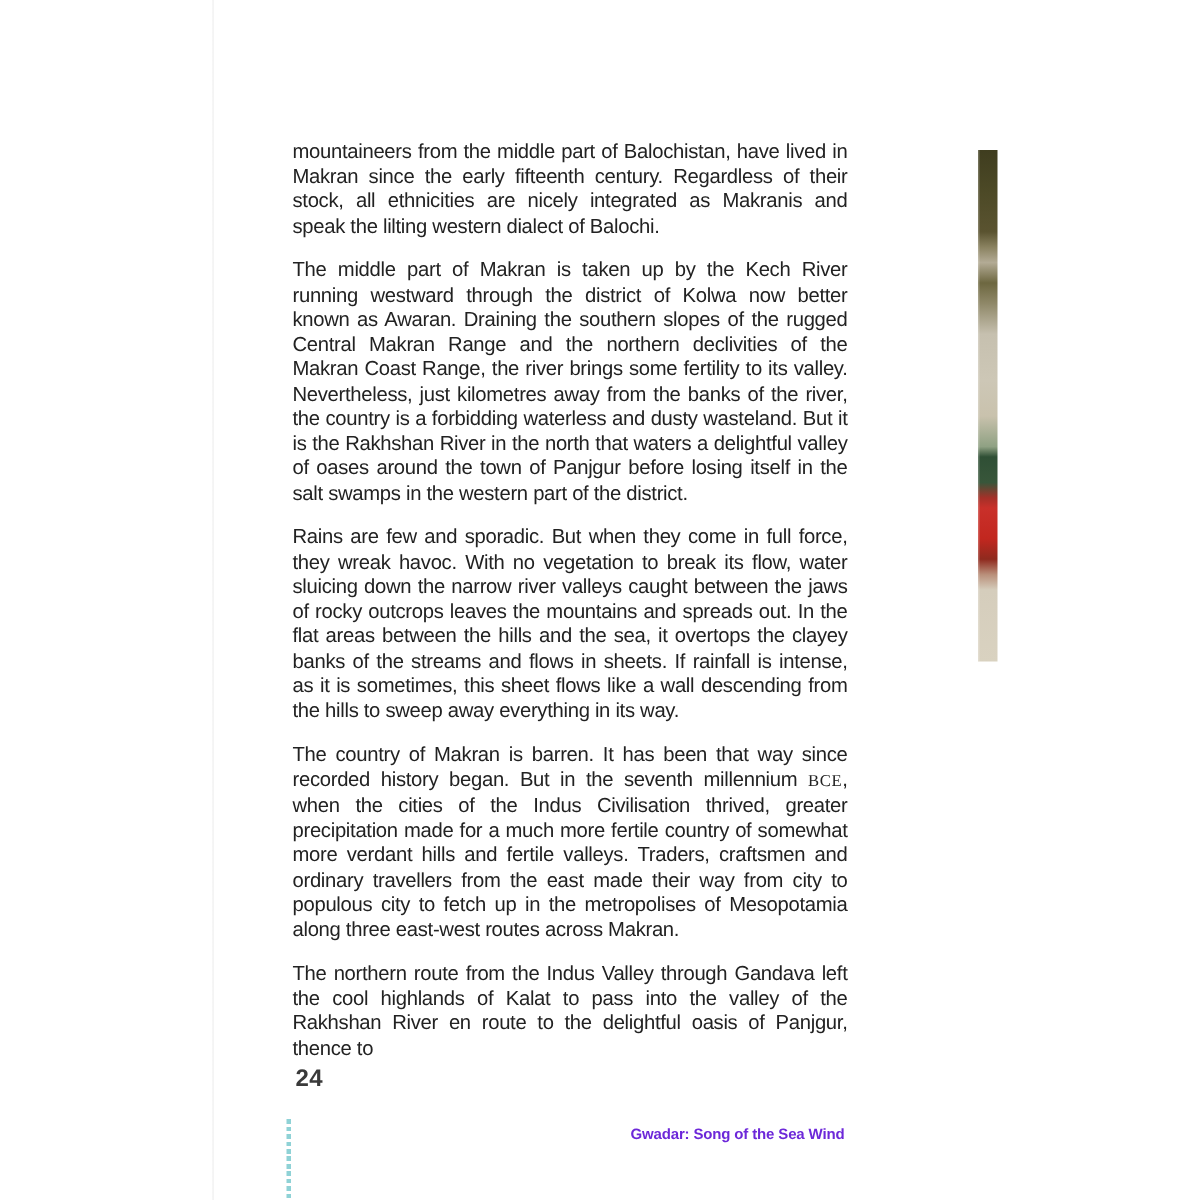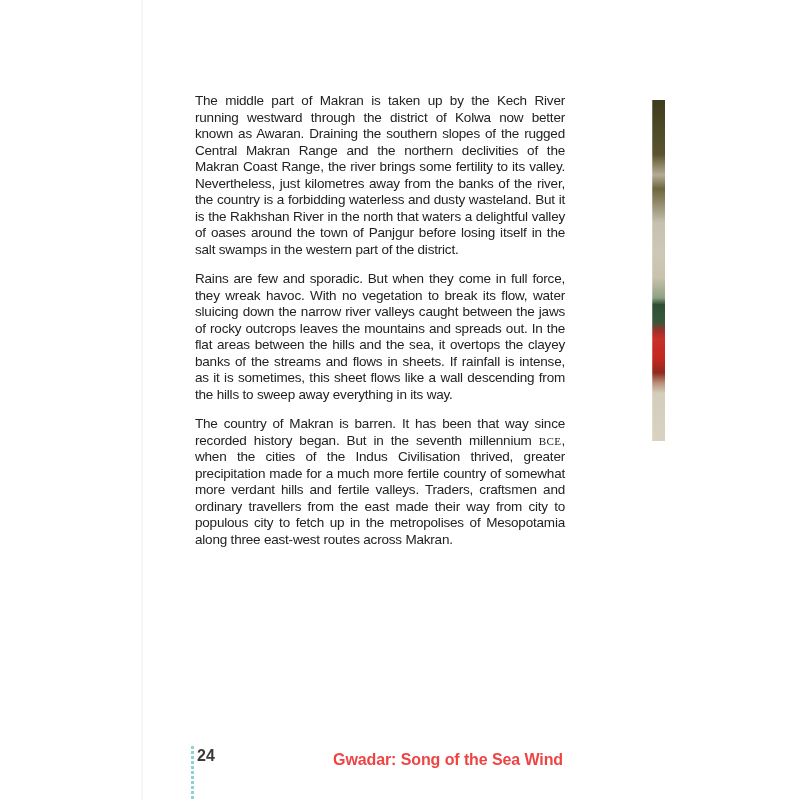--- a/index.html
+++ b/index.html
@@ -55,49 +55,51 @@
   #footer-dotted-line {
     position: absolute;
     left: 191px;
     top: 746px;
     width: 3px;
     height: 54px;
   }
   #page-number {
     position: absolute;
     left: 197px;
-    top: 747px;
+    top: 711px;
     font-size: 16px;
     font-weight: 600;
     color: #3a3a3a;
     letter-spacing: 0.2px;
   }
   #running-title {
     position: absolute;
     right: 237px;
     top: 751px;
-    font-size: 16px;
+    font-size: 10px;
     font-weight: 700;
-    color: #ef4444;
+    color: #6d28d9;
     letter-spacing: -0.1px;
     white-space: nowrap;
     text-align: center;
   }
 </style>
 </head>
 <body>
 
 <div id="page-canvas">
 
   <div id="page-seam" style="background: linear-gradient(to right, #ffffff, #f0f0f0 55%, #ffffff);"></div>
 
   <div id="body-text">
+    <p>mountaineers from the middle part of Balochistan, have lived in Makran since the early fifteenth century. Regardless of their stock, all ethnicities are nicely integrated as Makranis and speak the lilting western dialect of Balochi.</p>
     <p>The middle part of Makran is taken up by the Kech River running westward through the district of Kolwa now better known as Awaran. Draining the southern slopes of the rugged Central Makran Range and the northern declivities of the Makran Coast Range, the river brings some fertility to its valley. Nevertheless, just kilometres away from the banks of the river, the country is a forbidding waterless and dusty wasteland. But it is the Rakhshan River in the north that waters a delightful valley of oases around the town of Panjgur before losing itself in the salt swamps in the western part of the district.</p>
     <p>Rains are few and sporadic. But when they come in full force, they wreak havoc. With no vegetation to break its flow, water sluicing down the narrow river valleys caught between the jaws of rocky outcrops leaves the mountains and spreads out. In the flat areas between the hills and the sea, it overtops the clayey banks of the streams and flows in sheets. If rainfall is intense, as it is sometimes, this sheet flows like a wall descending from the hills to sweep away everything in its way.</p>
     <p><span>The country of Makran is barren. It has been that way since recorded history began. But in the seventh millennium </span><span class="smallcaps">BCE</span><span>, when the cities of the Indus Civilisation thrived, greater precipitation made for a much more fertile country of somewhat more verdant hills and fertile valleys. Traders, craftsmen and ordinary travellers from the east made their way from city to populous city to fetch up in the metropolises of Mesopotamia along three east-west routes across Makran.</span></p>
+    <p>The northern route from the Indus Valley through Gandava left the cool highlands of Kalat to pass into the valley of the Rakhshan River en route to the delightful oasis of Panjgur, thence to</p>
   </div>
 
   <div id="page-photo-strip" style="background: linear-gradient(to bottom, #3f3d1f 0%, #4c4926 8%, #5a5330 16%, #8a8260 19%, #b3ab95 22%, #6d6740 26%, #8f8868 30%, #c6c0af 36%, #cdc7b6 45%, #c9c2ad 52%, #8fa183 58%, #2f4f35 60%, #38563a 65%, #a43028 68%, #c9302a 70%, #c2271f 76%, #8f2a1e 80%, #b98f7a 83%, #d5cdbc 86%, #d9d2c0 100%); box-shadow: inset 1px 0 0 rgba(255,255,255,0.25);"></div>
 
   <div id="footer-dotted-line" style="background: repeating-linear-gradient(to bottom, #8fd2d6 0px, #8fd2d6 3px, #ffffff 3px, #ffffff 5px);"></div>
 
   <div id="page-number">24</div>
 
   <div id="running-title">Gwadar: Song of the Sea Wind</div>
 

